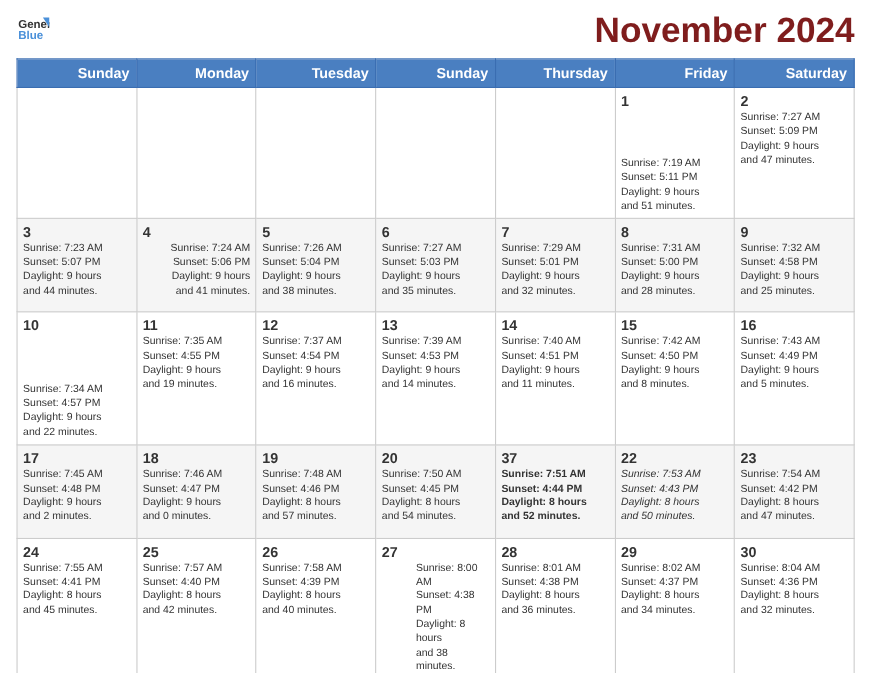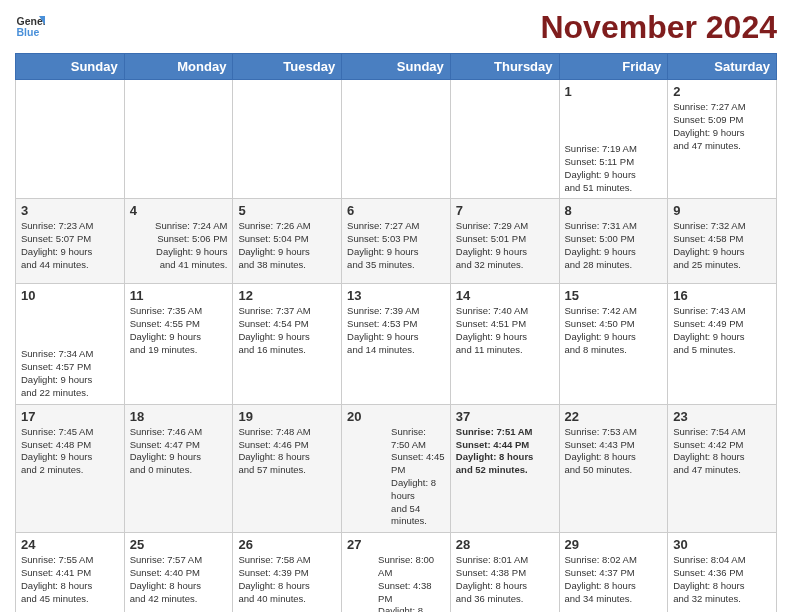--- a/index.html
+++ b/index.html
@@ -252,35 +252,35 @@
           </td>
           <td>
             <span class="day-number">19</span>
             <div class="day-info" style="white-space: pre-line;">Sunrise: 7:48 AM
 Sunset: 4:46 PM
 Daylight: 8 hours
 and 57 minutes.</div>
           </td>
           <td>
             <span class="day-number">20</span>
-            <div class="day-info" style="white-space: pre-line; margin-left: 44px;">Sunrise: 7:50 AM
+            <div class="day-info" style="white-space: pre-line;">Sunrise: 7:50 AM
 Sunset: 4:45 PM
 Daylight: 8 hours
 and 54 minutes.</div>
           </td>
           <td>
             <span class="day-number">37</span>
             <div class="day-info" style="white-space: pre-line; font-weight: bold;">Sunrise: 7:51 AM
 Sunset: 4:44 PM
 Daylight: 8 hours
 and 52 minutes.</div>
           </td>
           <td>
             <span class="day-number">22</span>
-            <div class="day-info" style="white-space: pre-line;">Sunrise: 7:53 AM
+            <div class="day-info" style="white-space: pre-line; font-style: italic;">Sunrise: 7:53 AM
 Sunset: 4:43 PM
 Daylight: 8 hours
 and 50 minutes.</div>
           </td>
           <td>
             <span class="day-number">23</span>
             <div class="day-info" style="white-space: pre-line;">Sunrise: 7:54 AM
 Sunset: 4:42 PM
 Daylight: 8 hours
 and 47 minutes.</div>

